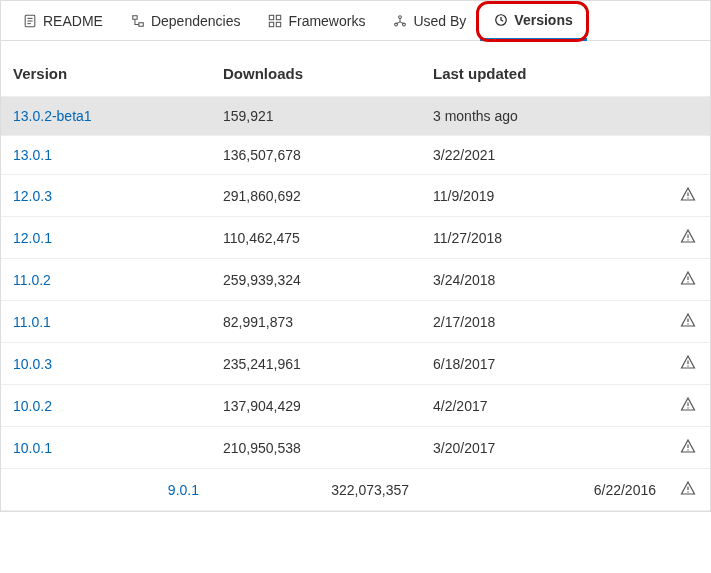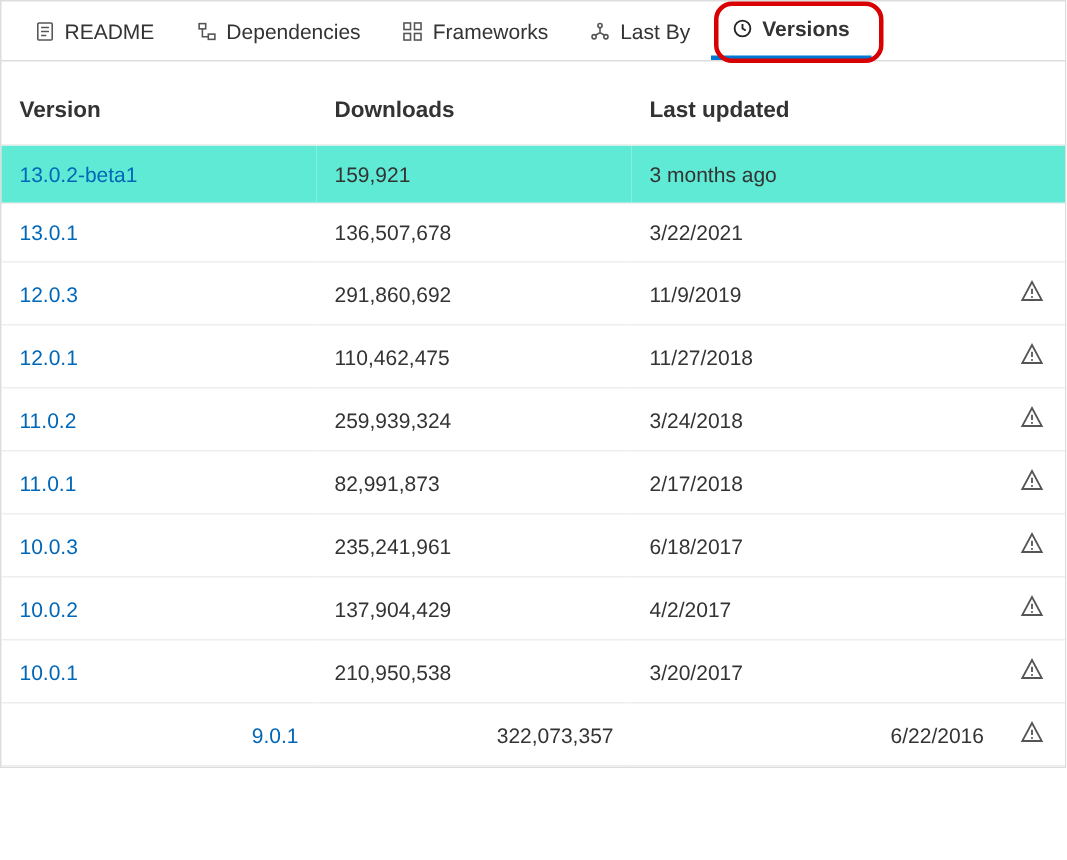--- a/index.html
+++ b/index.html
@@ -10,21 +10,21 @@
     color: #333;
     background: #fff;
     width: 711px;
   }
   .container {
     border: 1px solid #ddd;
     width: 711px;
   }
   .tabs {
     display: flex;
-    align-items: flex-start;
+    align-items: flex-end;
     border-bottom: 1px solid #ddd;
     padding: 0 8px;
     height: 40px;
   }
   .tab {
     display: flex;
     align-items: center;
     gap: 6px;
     padding: 0 14px;
     height: 100%;
@@ -58,21 +58,21 @@
     padding: 11px 12px;
     border-top: 1px solid #eee;
     vertical-align: middle;
   }
   tbody tr:last-child td { border-bottom: 1px solid #eee; text-align: right; }
   .version-link {
     color: #0067b8;
     cursor: pointer;
   }
   tr.selected td {
-    background: #5eead4;
+    background: #e5e5e5;
   }
   .col-version { width: 210px; margin-left: 16px; }
   .col-downloads { width: 210px; }
   .col-updated { }
   .warn-cell { width: 34px; text-align: right; padding-right: 14px; }
   svg { display: block; }
 </style>
 </head>
 <body>
 
@@ -113,21 +113,21 @@
     </div>
     <div class="tab">
       <span class="icon">
         <svg width="14" height="14" viewBox="0 0 16 16" fill="none" stroke="#555" stroke-width="1.2">
           <circle cx="8" cy="3.5" r="1.6"></circle>
             <circle cx="3.5" cy="12" r="1.6"></circle>
             <circle cx="12.5" cy="12" r="1.6"></circle>
           <path d="M8 5 V9 M8 9 L4 11 M8 9 L12 11"></path>
         </svg>
       </span>
-      <span class="tab-label">Last By</span>
+      <span class="tab-label">Used By</span>
     </div>
     <div class="tab active" id="tab-versions">
       <span class="icon">
         <svg width="14" height="14" viewBox="0 0 16 16" fill="none" stroke="#222" stroke-width="1.4">
           <circle cx="8" cy="8" r="6"></circle>
             <path d="M8 4.5 V8 L10.5 9.5"></path>
         </svg>
       </span>
       <span class="tab-label">Versions</span>
     </div>

